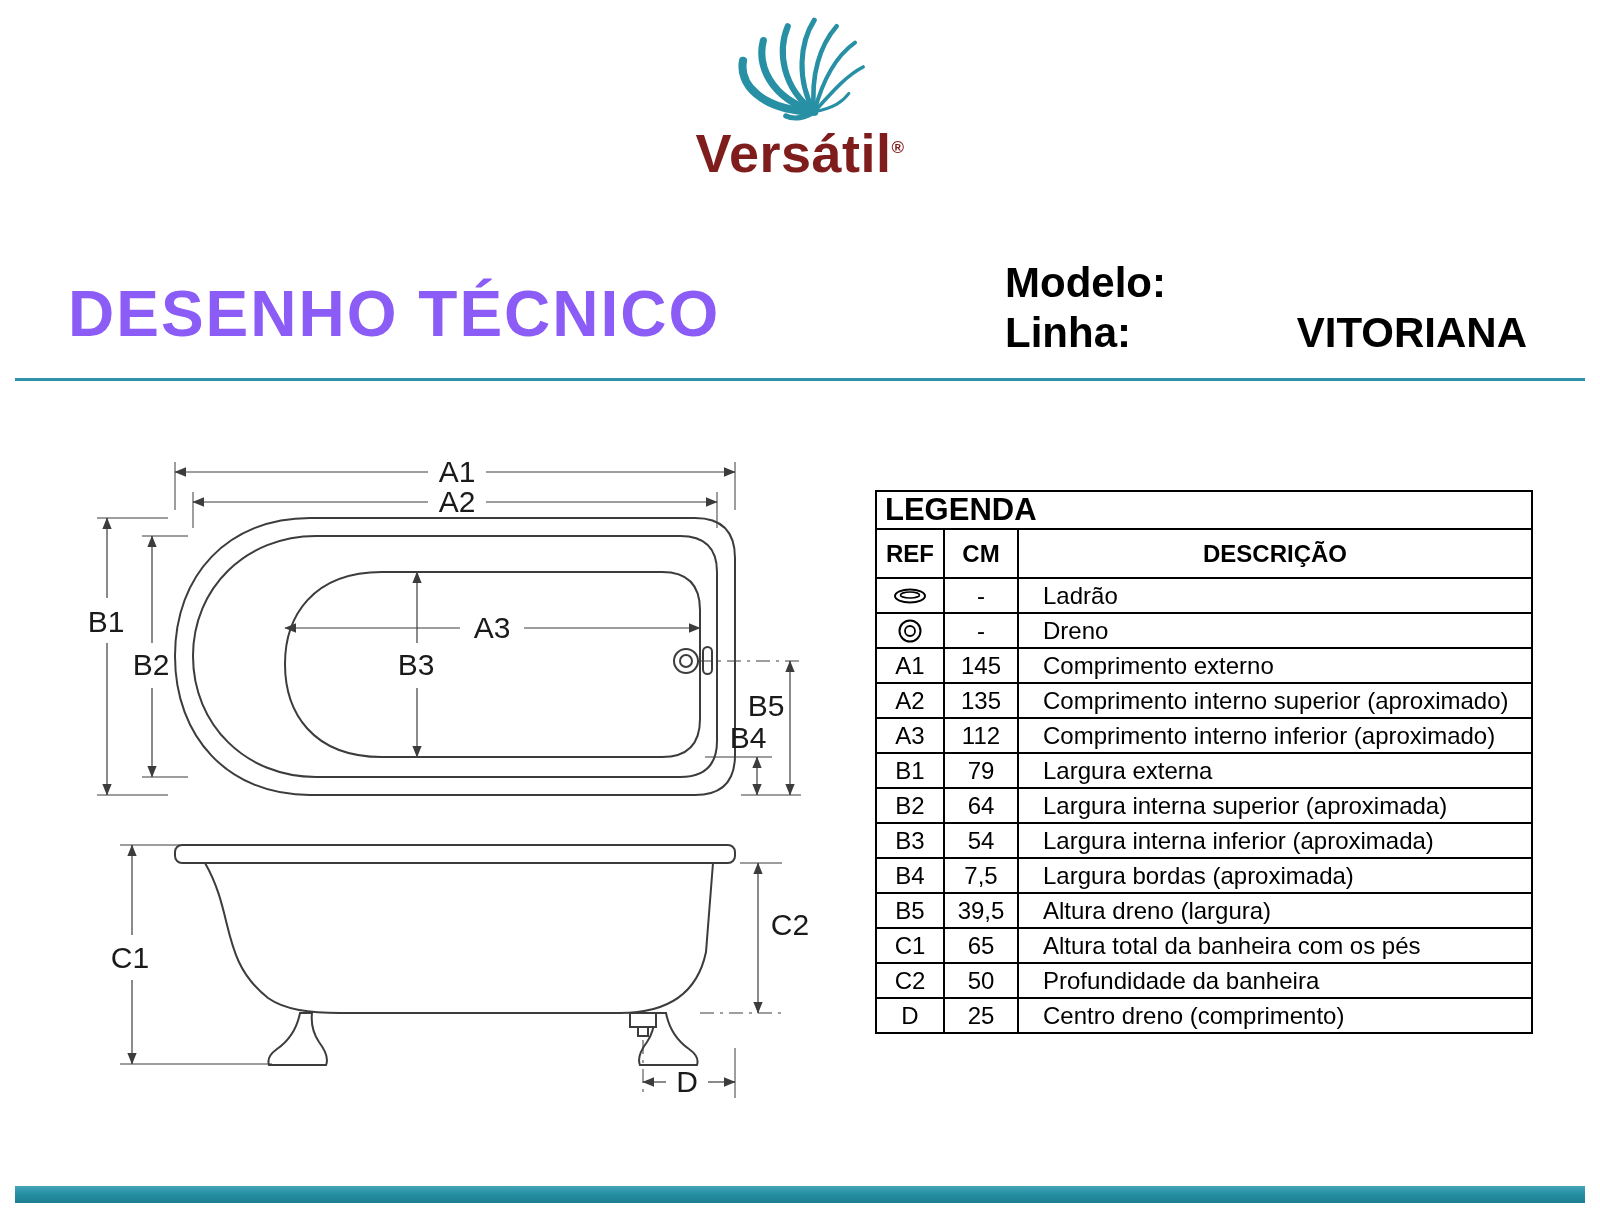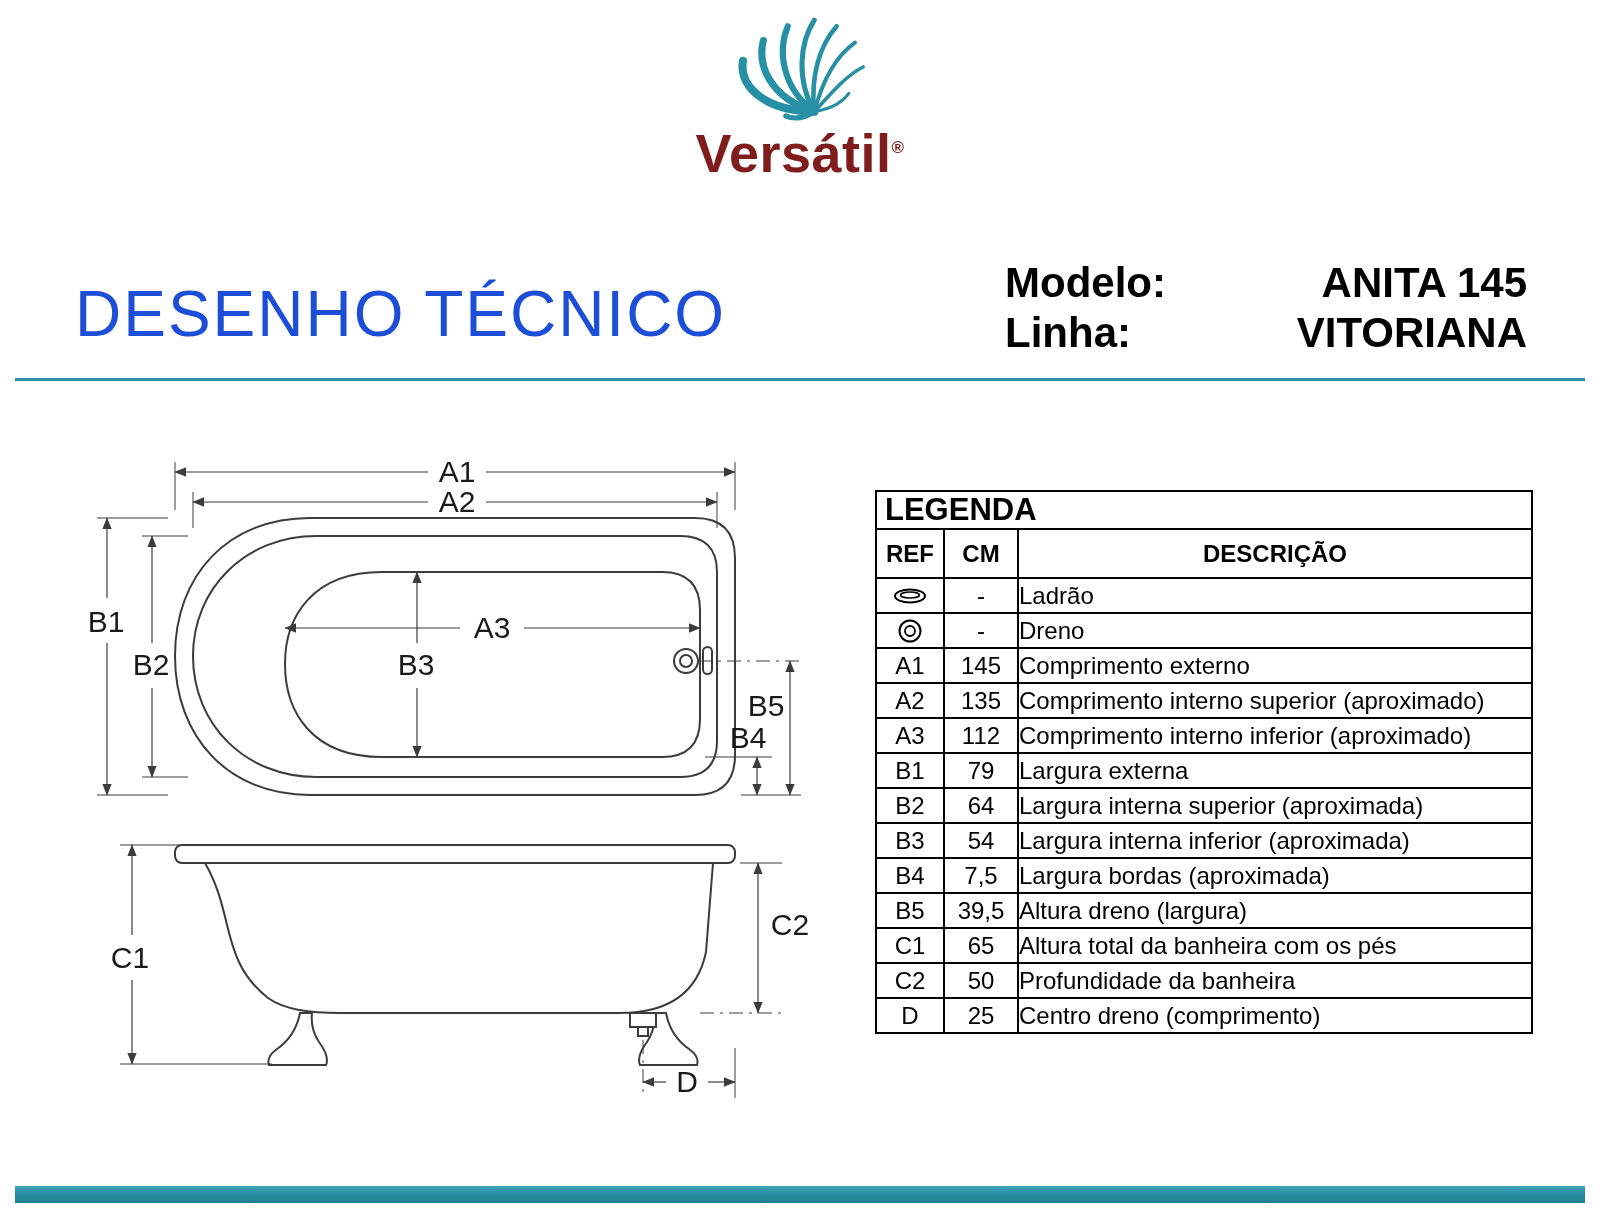--- a/index.html
+++ b/index.html
@@ -7,22 +7,22 @@
   body { width:1600px; height:1231px; font-family:"Liberation Sans", sans-serif; color:#000; }
   .page { position:relative; width:1600px; height:1231px; background:#fff; overflow:hidden; }
 
   
   .logo-block { position:absolute; left:600px; top:12px; width:400px;
                 display:flex; flex-direction:column; align-items:center; }
   .brand-name { font-size:54px; font-weight:bold; color:#7f1d1d; line-height:1; margin-top:2px; letter-spacing:0.5px; }
   .brand-name .reg { font-size:17px; vertical-align:super; font-weight:bold; }
 
   
-  .page-title { position:absolute; left:75px; top:282px; font-size:64px; font-weight:normal;
-                letter-spacing:2px; color:#1d4ed8; line-height:1; }
+  .page-title { position:absolute; left:68px; top:282px; font-size:64px; font-weight:bold;
+                letter-spacing:2px; color:#8b5cf6; line-height:1; }
   .model-block { position:absolute; left:1005px; top:258px; width:522px; font-size:42px;
                  font-weight:bold; line-height:1.2;text-align:right; }
   .model-row { display:flex; justify-content:space-between; }
 
   .divider { position:absolute; left:15px; top:378px; width:1570px; height:3px; background:#2E93A6; }
   .footer-bar { position:absolute; left:15px; top:1186px; width:1570px; height:17px;
                 background:linear-gradient(180deg,#45a5b7 0%, #2690a4 45%, #1e7d90 100%); }
 
   
   .drawing-svg { position:absolute; left:0; top:0; }
@@ -33,21 +33,21 @@
   .dd   { stroke-dasharray:14 6 3 6; }
   .lbl  { font-family:"Liberation Sans",sans-serif; font-size:30px; fill:#1a1a1a; text-anchor:middle; }
 
   
   .legend-table { position:absolute; left:875px; top:490px; width:658px; border-collapse:collapse;
                   font-size:24px; background:#fff; table-layout:fixed; }
   .legend-table td, .legend-table th { border:2px solid #000; height:35px; padding:0 6px; overflow:hidden; white-space:nowrap; }
   .legend-table .lg-title { height:31px; font-size:31px; font-weight:bold; text-align:left; padding-left:8px; }
   .legend-table th { font-weight:bold; text-align:center; height:49px; }
   .legend-table td.c { text-align:center; }
-  .legend-table td.desc { text-align:left; padding-left:0; }
+  .legend-table td.desc { text-align:left; padding-left:24px; }
   .icon-cell { display:flex; justify-content:center; align-items:center; height:100%; }
 </style>
 </head>
 <body>
 
 <div class="page">
 
   <div class="logo-block">
     <svg viewBox="0 0 140 110" width="150" height="112">
       <g fill="none" stroke="#2790A4" stroke-linecap="round">
@@ -62,21 +62,20 @@
         <path d="M84 98 C76 104 64 106 56 102" stroke-width="5"></path>
       </g>
     </svg>
     <div class="brand-name"><span>Versátil</span><span class="reg">®</span></div>
   </div>
 
   <h1 class="page-title">DESENHO TÉCNICO</h1>
   <div class="model-block">
     <div class="model-row">
       <span>Modelo:</span>
-      <span>ANITA 145</span>
     </div>
     <div class="model-row">
       <span>Linha:</span>
       <span>VITORIANA</span>
     </div>
   </div>
 
   <div class="divider"></div>
 
   <svg class="drawing-svg" width="1600" height="1231" viewBox="0 0 1600 1231">

